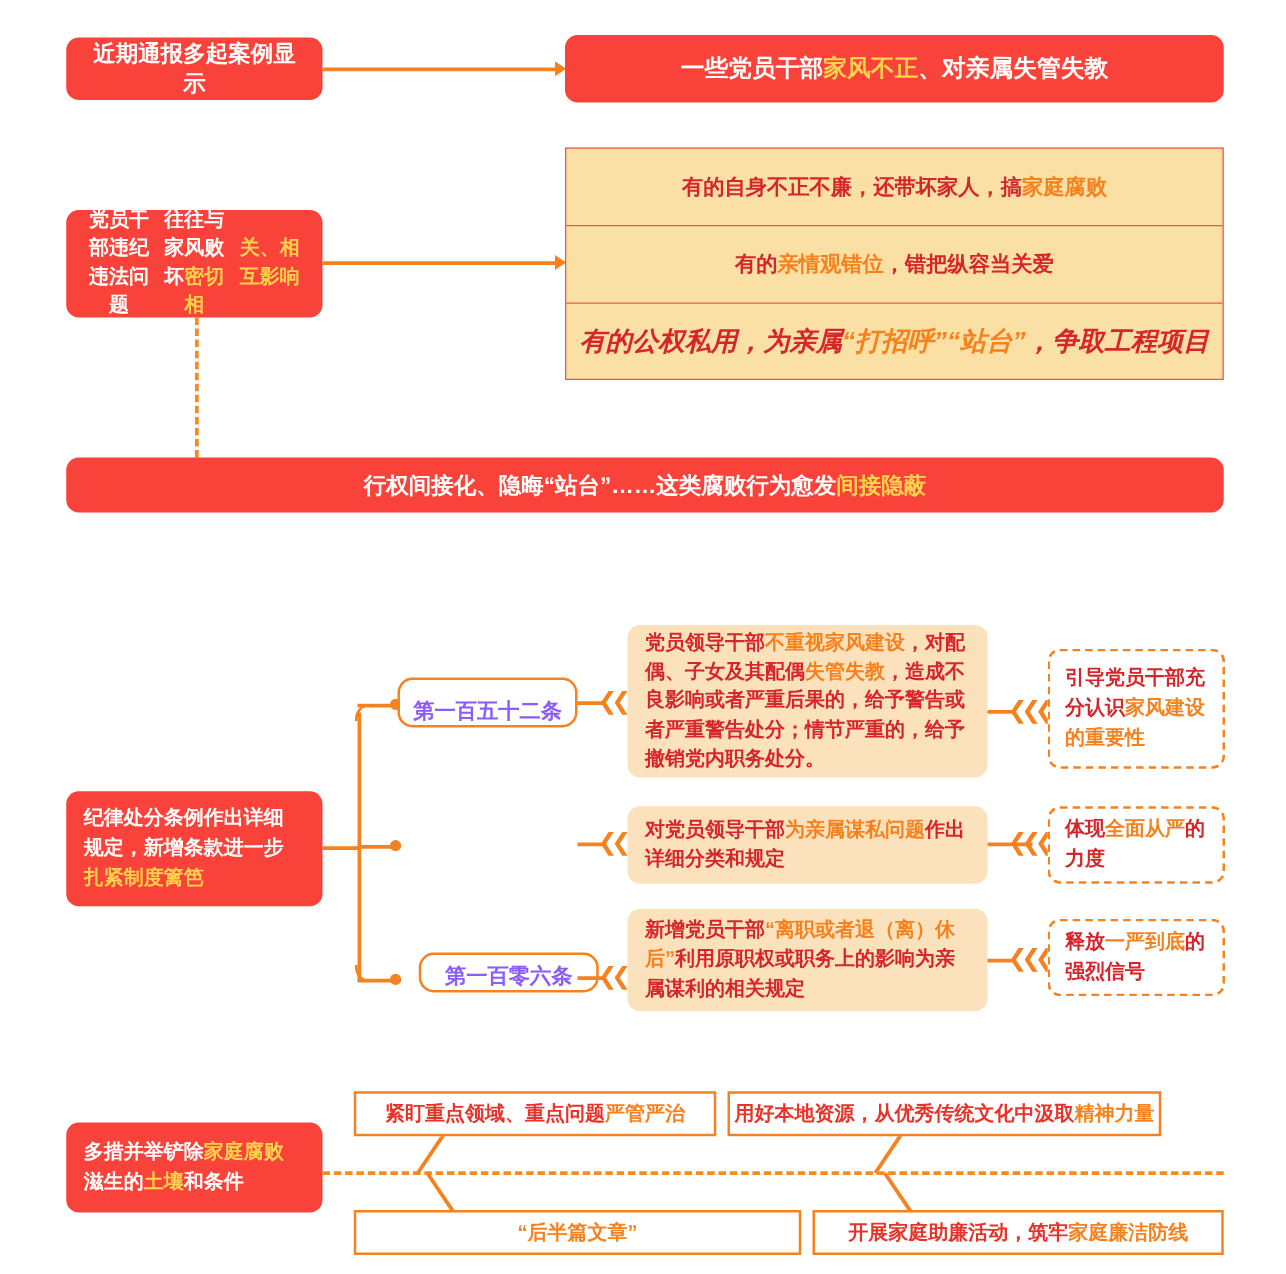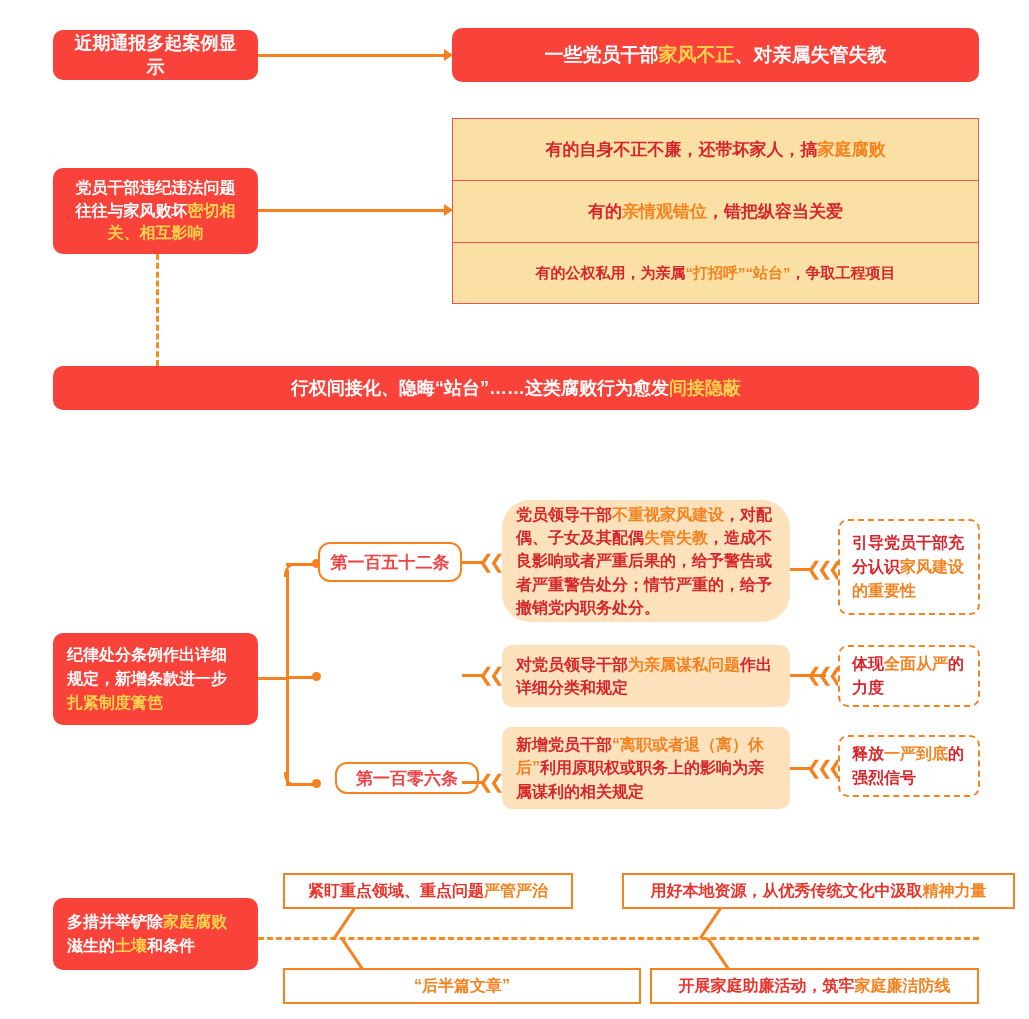--- a/index.html
+++ b/index.html
@@ -54,22 +54,22 @@
     box-sizing:border-box;
   }
   .creamrow:last-child{border-bottom:none;}
 
   
   .pill{
     position:absolute;
     border:2.5px solid #F5821F;
     border-radius:12px;
     background:#ffffff;
-    display:flex;align-items:center;justify-content:center;
-    color:#ef4444;
+    display:flex;align-items:flex-end;justify-content:center;
+    color:#8b5cf6;
     box-sizing:border-box;
   }
 
   
   .card{
     position:absolute;
     background:#FCE2BC;
     border-radius:10px;
     color:#D6262B;
     box-sizing:border-box;
@@ -133,41 +133,41 @@
 
   <div class="hline" style="left:258px;top:54px;width:190px;"></div>
   <div class="arrowhead" style="left:444px;top:49px;"></div>
 
   <div class="banner" style="left:452px;top:28px;width:527px;height:54px;font-size:19px;">
     <span>一些党员干部</span>
       <span class="hl-y">家风不正</span>
       <span>、对亲属失管失教</span>
   </div>
 
-  <div class="redbox" style="left:53px;top:168px;width:205px;height:86px;font-size:16px;padding:0 12px;flex-direction:column;justify-content:center;line-height:1.42;">
+  <div class="redbox" style="left:53px;top:168px;width:205px;height:86px;font-size:16px;padding:0 12px;flex-direction:row;justify-content:center;line-height:1.42;">
     <span class="ln" style="text-align:center;">党员干部违纪违法问题</span>
     <span class="ln" style="text-align:center;"><span>往往与家风败坏</span><span class="hl-y">密切相</span></span>
     <span class="ln hl-y" style="text-align:center;">关、相互影响</span>
   </div>
 
   <div class="hline" style="left:258px;top:209px;width:190px;"></div>
   <div class="arrowhead" style="left:444px;top:204px;"></div>
 
   <div class="creamtable" style="left:452px;top:118px;width:527px;height:186px;">
     <div class="creamrow" style="height:62px;font-size:17px;">
       <span>有的自身不正不廉，还带坏家人，搞</span>
         <span class="hl-o">家庭腐败</span>
         <span></span>
     </div>
     <div class="creamrow" style="height:62px;font-size:17px;">
       <span>有的</span>
         <span class="hl-o">亲情观错位</span>
         <span>，错把纵容当关爱</span>
     </div>
-    <div class="creamrow" style="height:60px;font-size:15px;">
+    <div class="creamrow" style="height:60px;font-size:21px;font-style:italic;">
       <span>有的公权私用，为亲属</span>
         <span class="hl-o">“打招呼”“站台”</span>
         <span>，争取工程项目</span>
     </div>
   </div>
 
   <div class="vdash" style="left:156px;top:254px;height:112px;"></div>
 
   <div class="banner" style="left:53px;top:366px;width:926px;height:44px;font-size:18px;">
     <span>行权间接化、隐晦“站台”……这类腐败行为愈发</span>
@@ -203,21 +203,21 @@
     <span>第一百零六条</span>
   </div>
 
   <div class="hline" style="left:462px;top:561px;width:22px;"></div>
   <div class="chev" style="left:478px;top:552px;">❮❮❮</div>
   <div class="hline" style="left:462px;top:674px;width:22px;"></div>
   <div class="chev" style="left:478px;top:665px;">❮❮❮</div>
   <div class="hline" style="left:462px;top:781px;width:22px;"></div>
   <div class="chev" style="left:478px;top:772px;">❮❮❮</div>
 
-  <div class="card" style="left:502px;top:500px;width:288px;height:122px;padding:10px 14px;font-size:16px;line-height:1.45;border-radius:28px;">
+  <div class="card" style="left:502px;top:500px;width:288px;height:122px;padding:10px 14px;font-size:16px;line-height:1.45;">
     <span class="inner"><span>党员领导干部</span><span class="hl-o">不重视家风建设</span><span>，对配偶、子女及其配偶</span><span class="hl-o">失管失教</span><span>，造成不良影响或者严重后果的，给予警告或者严重警告处分；情节严重的，给予撤销党内职务处分。</span></span>
   </div>
 
   <div class="card" style="left:502px;top:645px;width:288px;height:62px;padding:8px 14px;font-size:16px;line-height:1.45;">
     <span class="inner"><span>对党员领导干部</span><span class="hl-o">为亲属谋私问题</span><span>作出详细分类和规定</span></span>
   </div>
 
   <div class="card" style="left:502px;top:727px;width:288px;height:82px;padding:8px 14px;font-size:16px;line-height:1.45;">
     <span class="inner"><span>新增党员干部</span><span class="hl-o">“离职或者退（离）休后”</span><span>利用原职权或职务上的影响为亲属谋利的相关规定</span></span>
   </div>
@@ -251,21 +251,21 @@
   <div class="diag" style="left:334px;top:937px;width:38px;transform:rotate(-56deg);"></div>
   <div class="diag" style="left:342px;top:937px;width:38px;transform:rotate(56deg);"></div>
   <div class="diag" style="left:700px;top:937px;width:38px;transform:rotate(-56deg);"></div>
   <div class="diag" style="left:708px;top:937px;width:38px;transform:rotate(56deg);"></div>
 
   <div class="obox" style="left:283px;top:873px;width:290px;height:36px;font-size:16px;">
     <span>紧盯重点领域、重点问题</span>
       <span class="hl-o">严管严治</span>
   </div>
 
-  <div class="obox" style="left:582px;top:873px;width:393px;height:36px;font-size:16px;margin-left:40px;">
+  <div class="obox" style="left:582px;top:873px;width:347px;height:36px;font-size:16px;">
     <span>用好本地资源，从优秀传统文化中汲取</span>
       <span class="hl-o">精神力量</span>
   </div>
 
   <div class="obox" style="left:283px;top:968px;width:358px;height:36px;font-size:16px;">
       <span class="hl-o">“后半篇文章”</span>
   </div>
 
   <div class="obox" style="left:650px;top:968px;width:329px;height:36px;font-size:16px;">
     <span>开展家庭助廉活动，筑牢</span>

